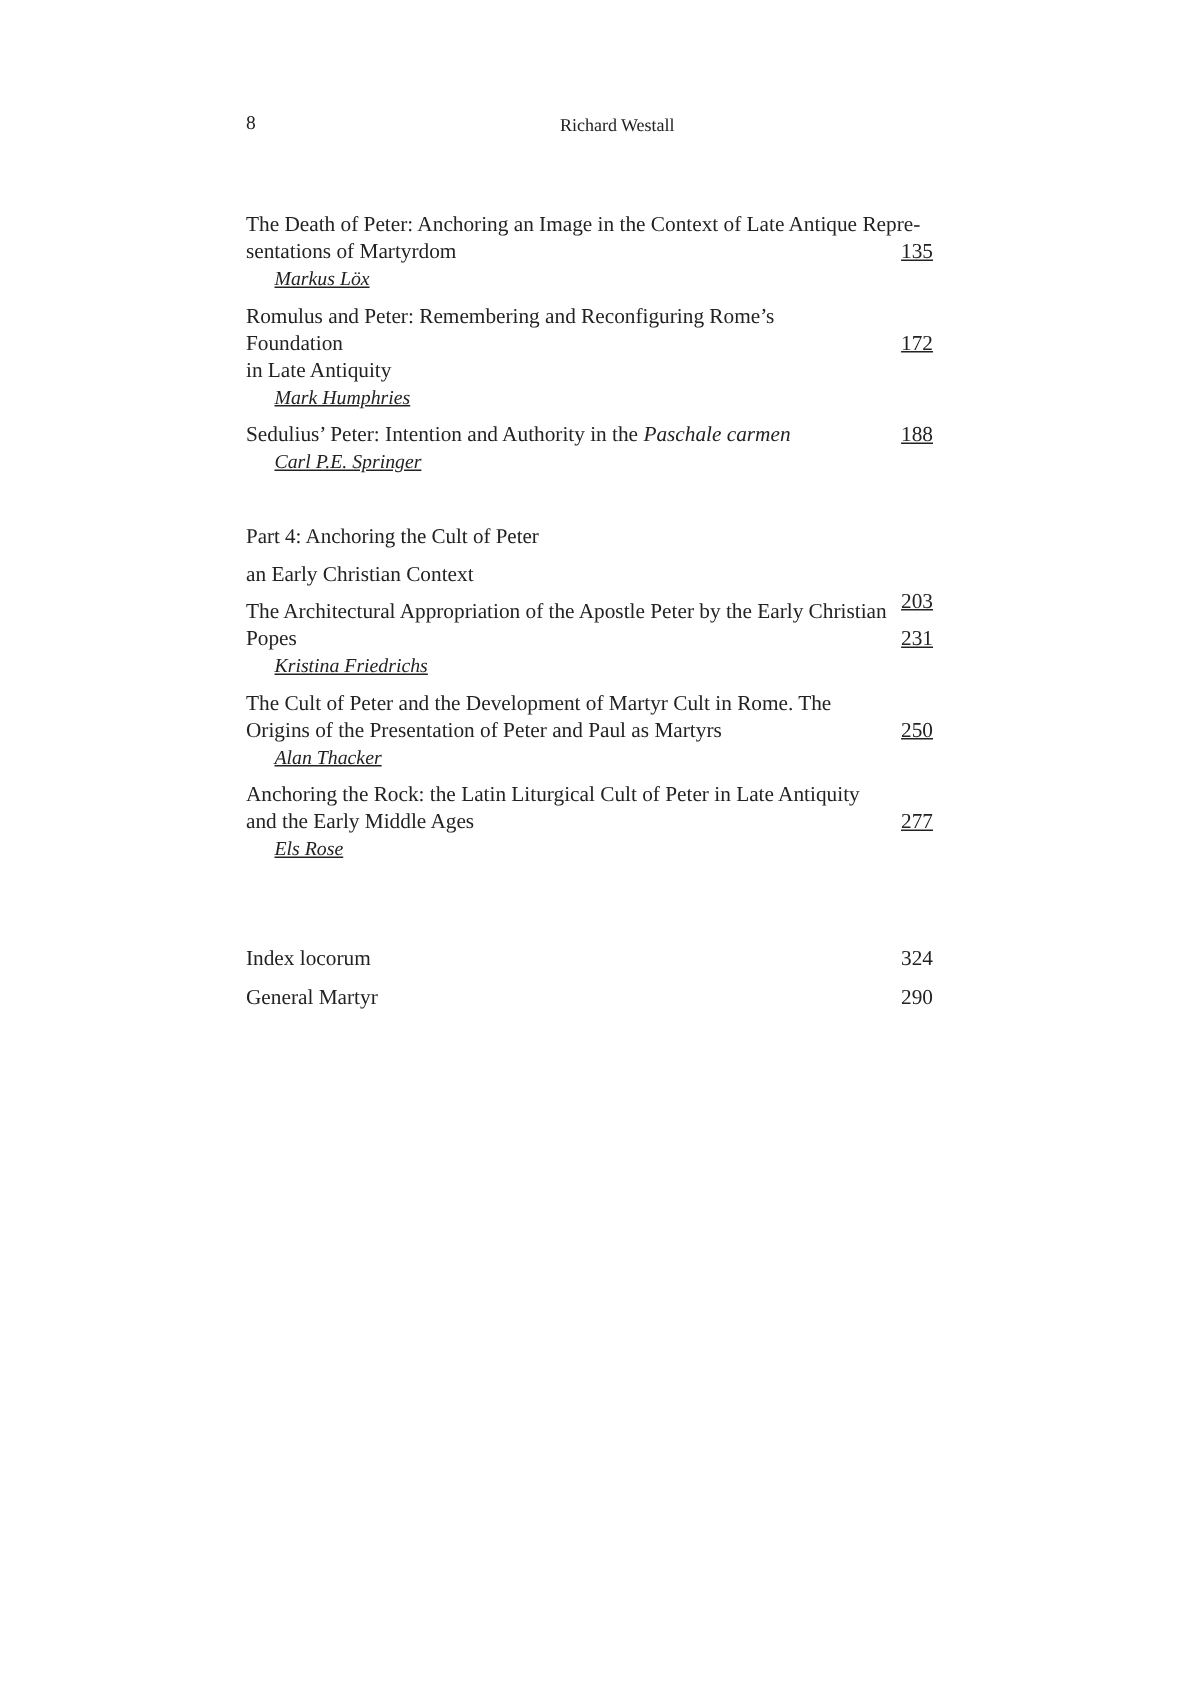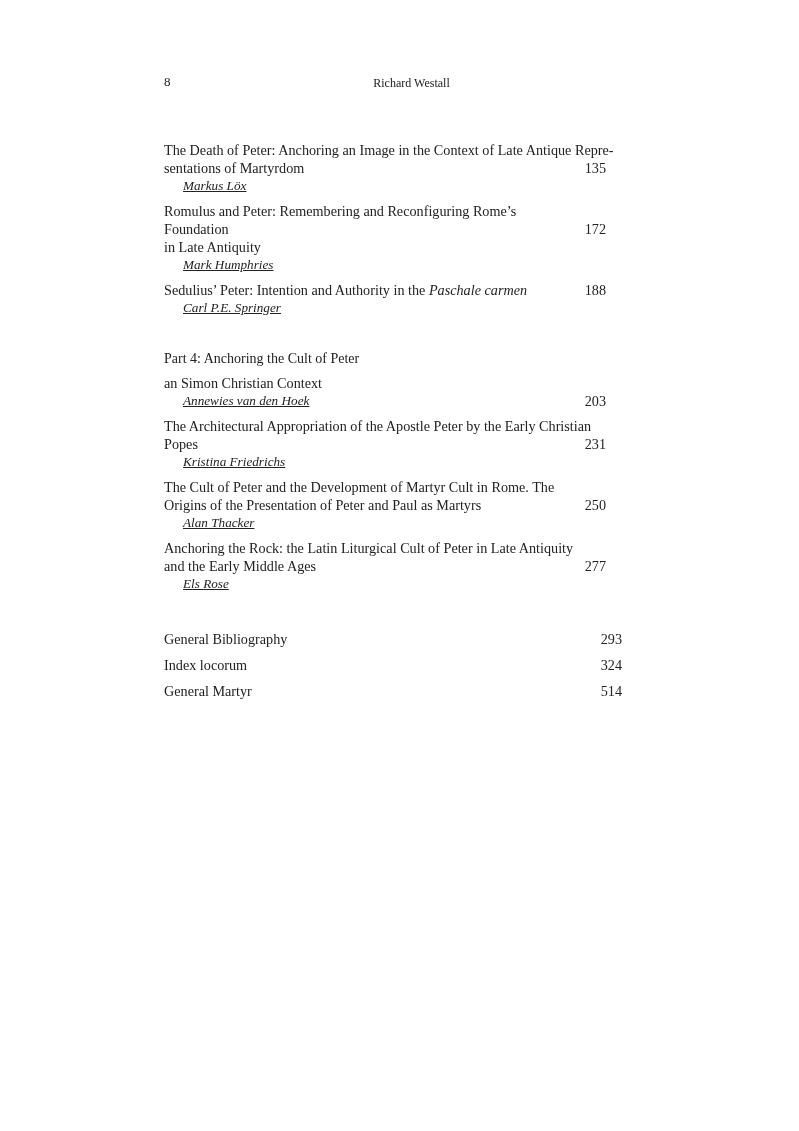--- a/index.html
+++ b/index.html
@@ -4,21 +4,21 @@
 <style>
   html, body { margin:0; padding:0; background:#ffffff; }
   body { width:799px; height:1131px; position:relative; overflow:hidden;
          font-family:"Liberation Serif", "DejaVu Serif", serif; color:#222222; }
   .page-num { position:absolute; left:164px; top:74px; font-size:13px; }
   .running-head { position:absolute; left:0; width:799px; top:76px; text-align:center; font-size:12px; padding-left:1px;margin-left:11px; }
   .toc { position:absolute; left:164px; top:141px; width:458px; font-size:14.2px; line-height:18px; }
   .entry { position:relative; margin-bottom:7px; }
   .entry .title { padding-right:40px; }
   .entry .title.full { padding-right:0; }
-  .entry .pg { position:absolute; right:16px; }
+  .entry .pg { position:absolute; right:0;text-decoration:underline; }
   .entry .author { font-style:italic; padding-left:19px; font-size:13.2px;text-decoration:underline; }
   .part-heading { font-weight:normal; font-size:14px; margin-top:33px; margin-bottom:6px; }
   .back { position:absolute; left:164px; width:458px; top:630px; font-size:14.2px; }
   .back-item { display:flex; justify-content:space-between; height:26px; line-height:18px; }
   i { font-style:italic; }
 </style>
 </head>
 <body>
 
 <div class="page-num">8</div>
@@ -42,23 +42,22 @@
 
   <div class="entry">
     <div class="title"><span>Sedulius’ Peter: Intention and Authority in the </span><i>Paschale carmen</i></div>
     <span class="pg" style="top:0">188</span>
     <div class="author">Carl P.E. Springer</div>
   </div>
 
   <div class="part-heading">Part 4: Anchoring the Cult of Peter</div>
 
   <div class="entry">
-    <div class="title">an Simon Christian Context</div>
+    <div class="title">an Early Christian Context</div>
     <span class="pg" style="top:18px">203</span>
-    <div class="author">Annewies van den Hoek</div>
   </div>
 
   <div class="entry">
     <div class="title full">The Architectural Appropriation of the Apostle Peter by the Early Christian</div>
     <div class="title">Popes</div>
     <span class="pg" style="top:18px">231</span>
     <div class="author">Kristina Friedrichs</div>
   </div>
 
   <div class="entry">
@@ -71,24 +70,20 @@
   <div class="entry">
     <div class="title">Anchoring the Rock: the Latin Liturgical Cult of Peter in Late Antiquity</div>
     <div class="title">and the Early Middle Ages</div>
     <span class="pg" style="top:18px">277</span>
     <div class="author">Els Rose</div>
   </div>
 </div>
 
 <div class="back">
   <div class="back-item">
-    <span>General Bibliography</span>
-    <span>293</span>
-  </div>
-  <div class="back-item">
     <span>Index locorum</span>
     <span>324</span>
   </div>
   <div class="back-item">
     <span>General Martyr</span>
-    <span>514</span>
+    <span>290</span>
   </div>
 </div>
 
 </body></html>

